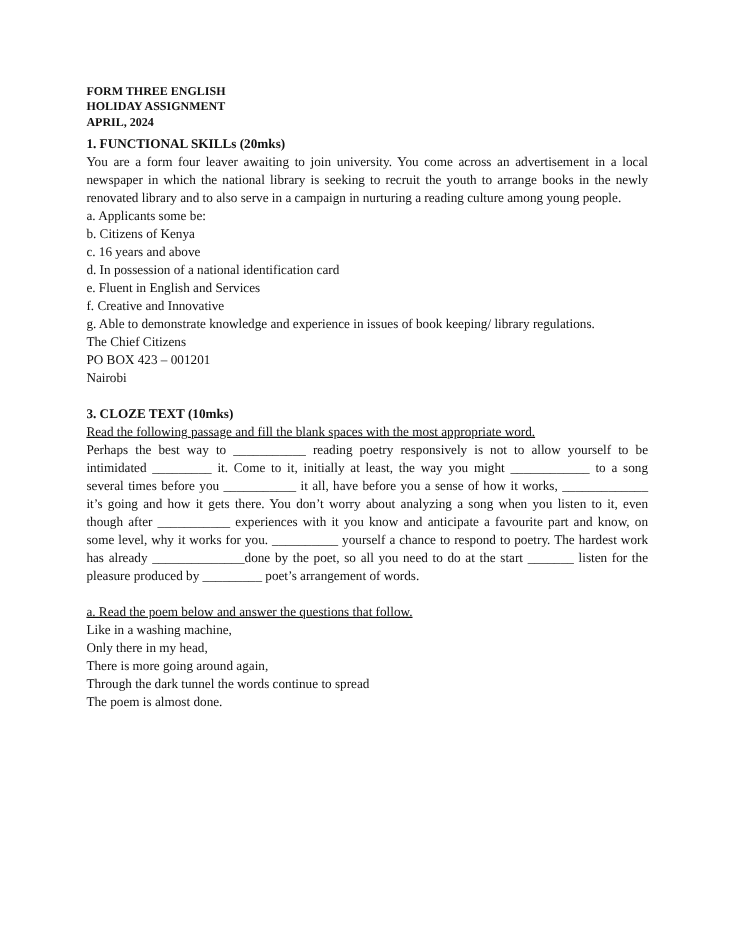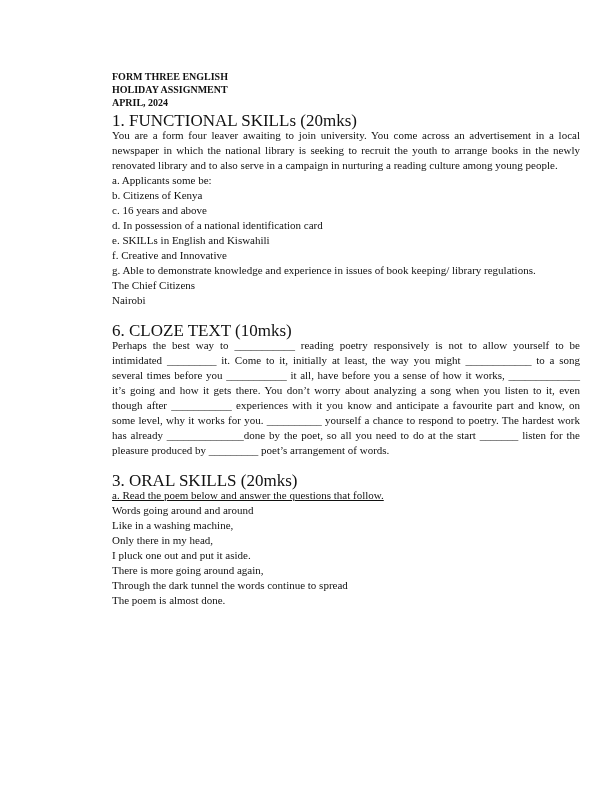--- a/index.html
+++ b/index.html
@@ -1,23 +1,23 @@
 <!DOCTYPE html>
 <html><head>
 <meta charset="utf-8">
 <style>
   html, body { margin: 0; padding: 0; background: #ffffff; }
   body { width: 612px; height: 792px; position: relative; overflow: hidden; }
   .page {
     position: absolute; left: 72px; top: 70px; width: 468px;
     font-family: "Liberation Serif", "DejaVu Serif", serif;
-    font-size: 11px; line-height: 15px; color: #111111; margin-left: 40px;
+    font-size: 11px; line-height: 15px; color: #111111;
   }
   .hdr { font-weight: bold; font-size: 10px; line-height: 13px; }
-  .sec-title { font-weight: normal; font-size: 17px; line-height: 15px; margin-top: 4px; }
+  .sec-title { font-weight: bold; font-size: 11px; line-height: 15px; margin-top: 4px; }
   .just { text-align: justify; }
   .line { white-space: nowrap; }
   .u { text-decoration: underline; }
   .gap { height: 15px; }
   sup { font-size: 7px; line-height: 0; vertical-align: super; }
 </style>
 </head>
 <body>
 
 <div class="page">
@@ -28,45 +28,44 @@
   </div>
 
   <div>
     <div class="sec-title">1. FUNCTIONAL SKILLs (20mks)</div>
     <div class="just">You are a form four leaver awaiting to join university. You come across an advertisement in a local newspaper in which the national library is seeking to recruit the youth to arrange books in the newly renovated library and to also serve in a campaign in nurturing a reading culture among young people.</div>
     <div>
       <div class="line">a. Applicants some be:</div>
       <div class="line">b. Citizens of Kenya</div>
       <div class="line">c. 16 years and above</div>
       <div class="line">d. In possession of a national identification card</div>
-      <div class="line">e. SKILLs in English and Kiswahili</div>
+      <div class="line">e. Fluent in English and Services</div>
       <div class="line">f. Creative and Innovative</div>
       <div class="line">g. Able to demonstrate knowledge and experience in issues of book keeping/ library regulations.</div>
     </div>
     <div>
       <div>The Chief Citizens</div>
+      <div>PO BOX 423 – 001201</div>
       <div>Nairobi</div>
     </div>
   </div>
 
   <div class="gap"></div>
 
   <div>
-    <div class="sec-title" style="margin-top:0">6. CLOZE TEXT (10mks)</div>
+    <div class="sec-title" style="margin-top:0">3. CLOZE TEXT (10mks)</div>
+    <div class="u line">Read the following passage and fill the blank spaces with the most appropriate word.</div>
     <div class="just">Perhaps the best way to ___________ reading poetry responsively is not to allow yourself to be intimidated _________ it. Come to it, initially at least, the way you might ____________ to a song several times before you ___________ it all, have before you a sense of how it works, _____________ it’s going and how it gets there. You don’t worry about analyzing a song when you listen to it, even though after ___________ experiences with it you know and anticipate a favourite part and know, on some level, why it works for you. __________ yourself a chance to respond to poetry. The hardest work has already ______________done by the poet, so all you need to do at the start _______ listen for the pleasure produced by _________ poet’s arrangement of words.</div>
   </div>
 
   <div class="gap"></div>
 
   <div>
-    <div class="sec-title" style="margin-top:0">3. ORAL SKILLS (20mks)</div>
     <div class="u line">a. Read the poem below and answer the questions that follow.</div>
     <div>
-      <div>Words going around and around</div>
       <div>Like in a washing machine,</div>
       <div>Only there in my head,</div>
-      <div>I pluck one out and put it aside.</div>
       <div>There is more going around again,</div>
       <div>Through the dark tunnel the words continue to spread</div>
       <div>The poem is almost done.</div>
     </div>
   </div>
 </div>
 
 </body></html>

